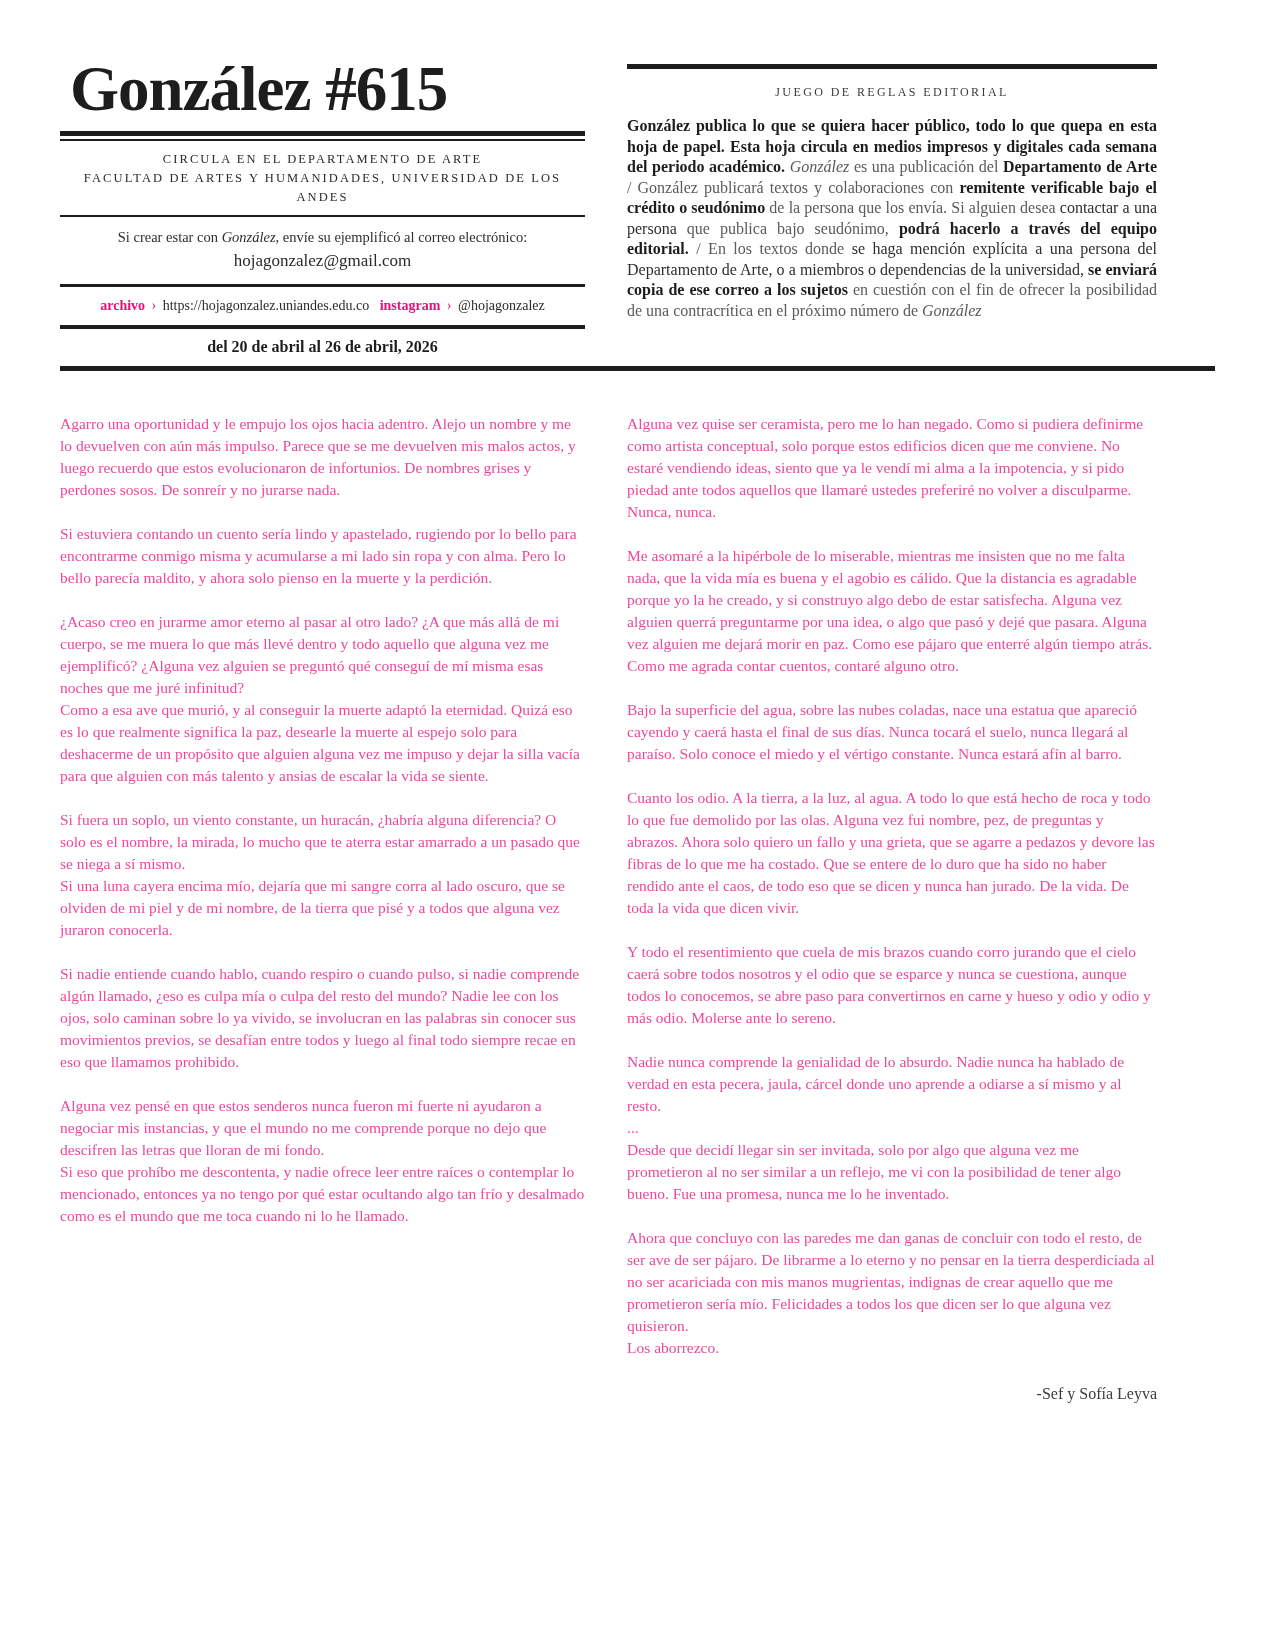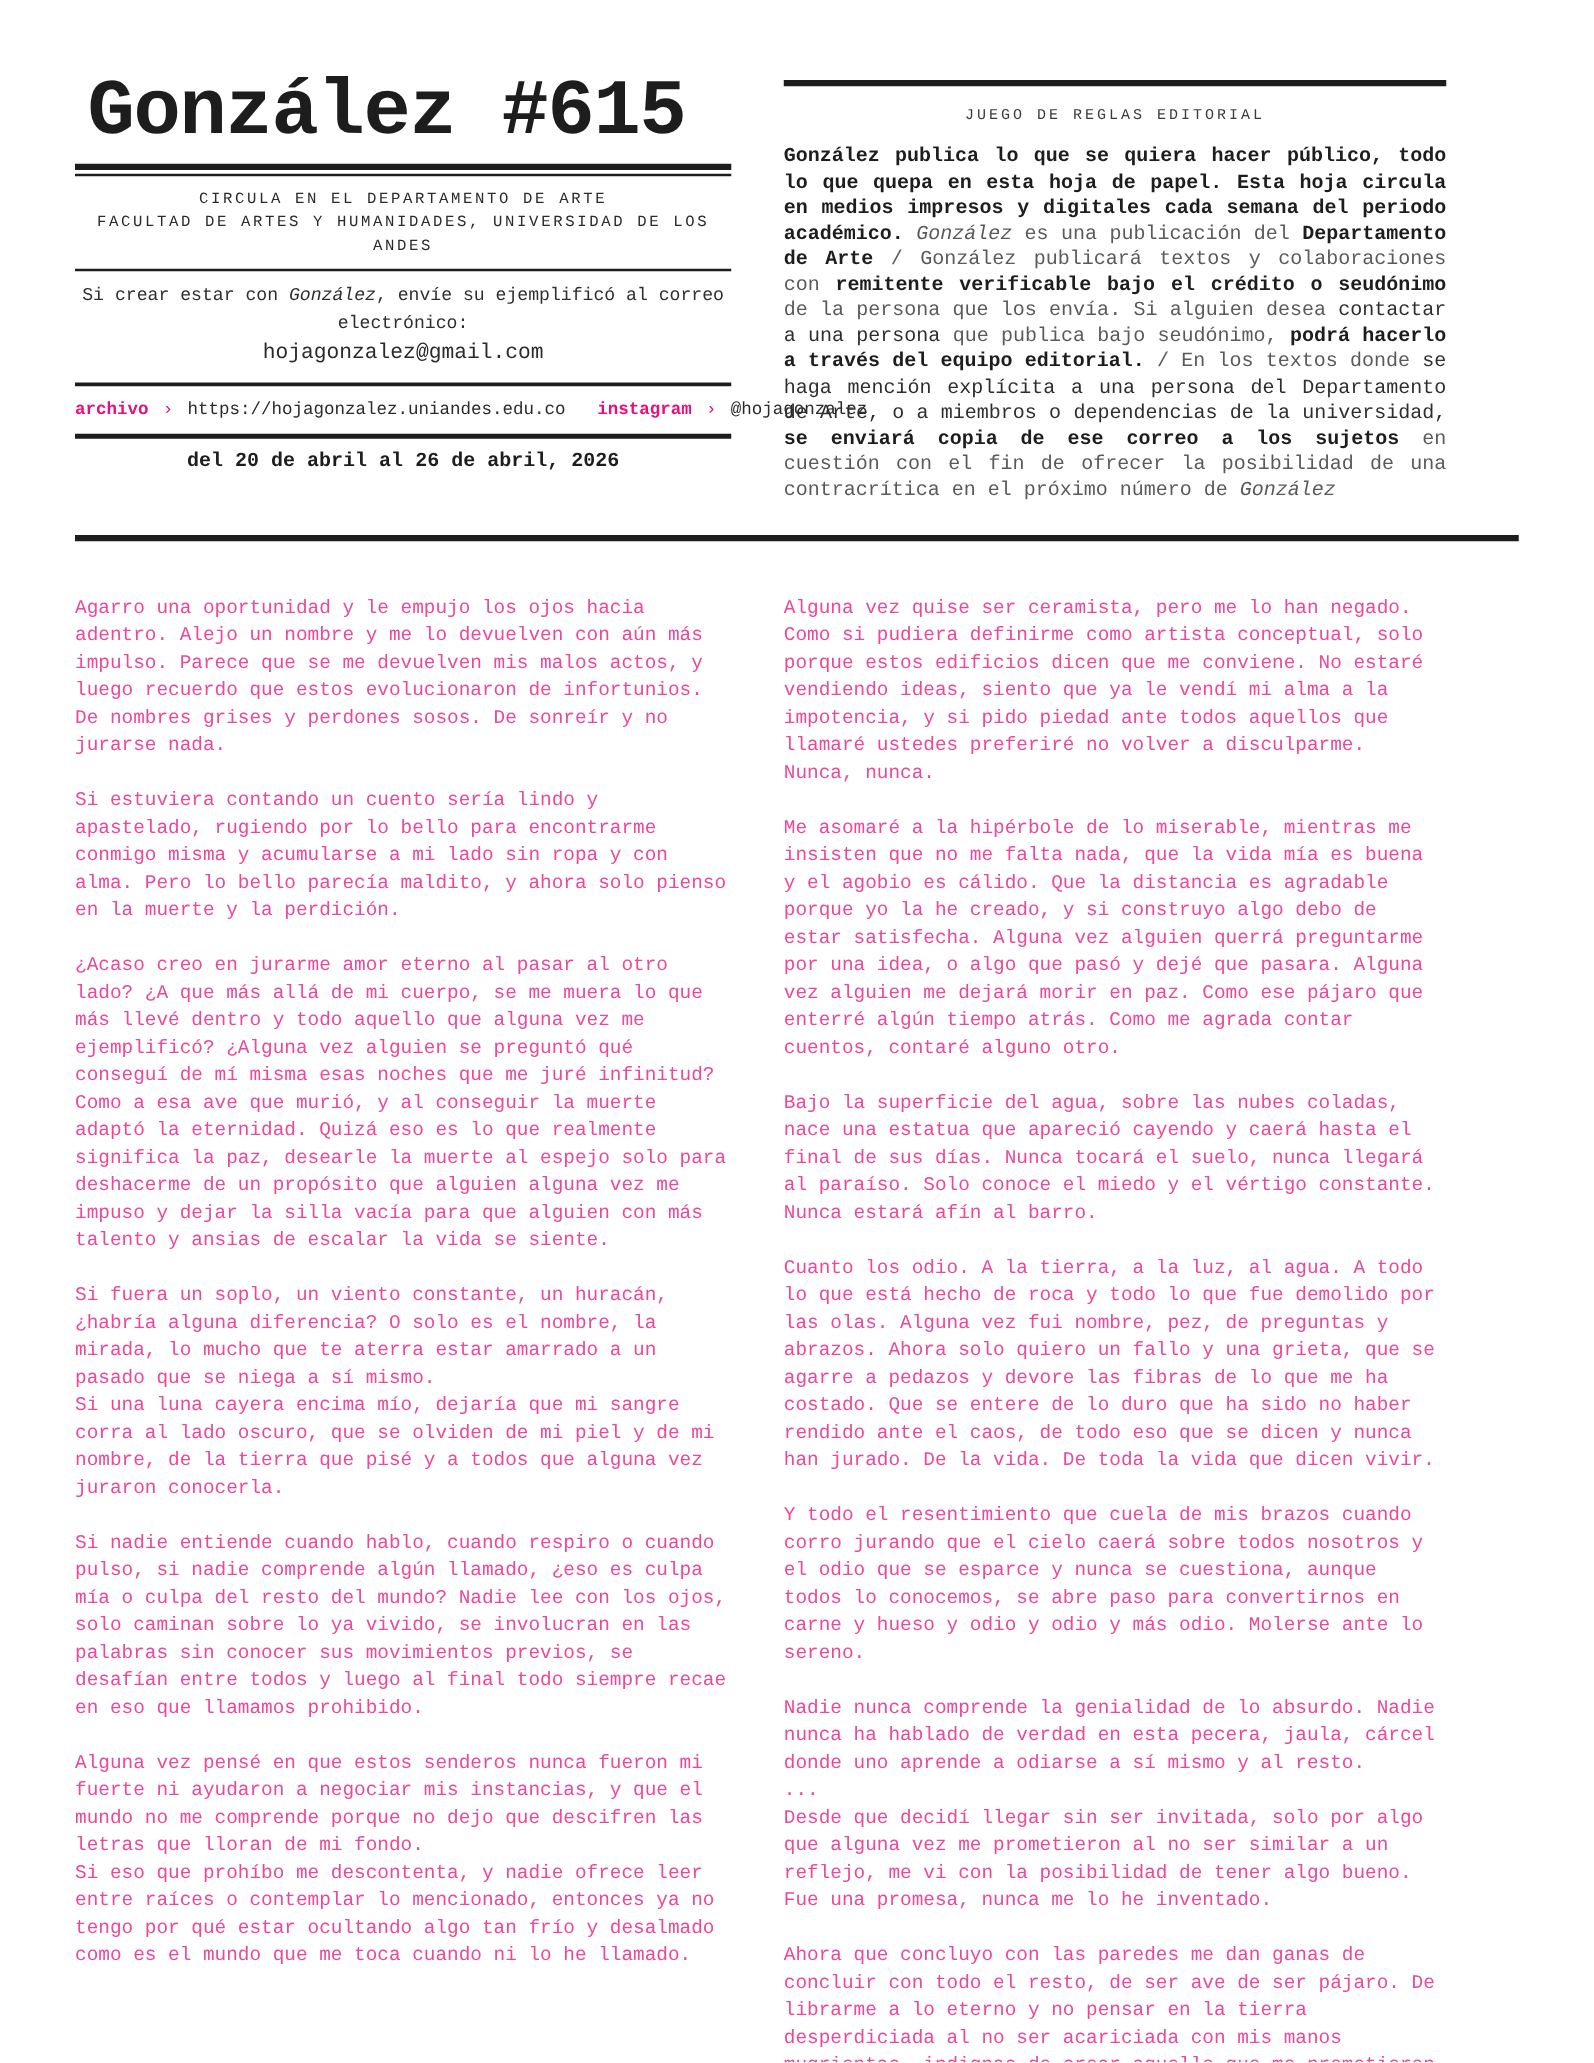--- a/index.html
+++ b/index.html
@@ -1,21 +1,21 @@
 <!DOCTYPE html>
 <html lang="es"><head>
 <meta charset="utf-8">
 <style>
   html, body { margin: 0; padding: 0; background: #ffffff; }
   .page {
     position: relative;
     width: 1275px; height: 1650px;
     margin: 0 auto;
     background: #ffffff;
-    font-family: Liberation Mono, monospace;
+    font-family: Liberation Serif, serif;
     color: #1d1d1d;
     overflow: hidden;
   }
   .content { padding: 58px 60px 0 60px; }
 
   
   .header-row { display: flex; gap: 42px; align-items: flex-start; min-height: 292px; }
   .mast-left  { width: 525px; flex: 0 0 525px; }
   .mast-right { width: 530px; flex: 0 0 530px; padding-top: 6px; }
 

